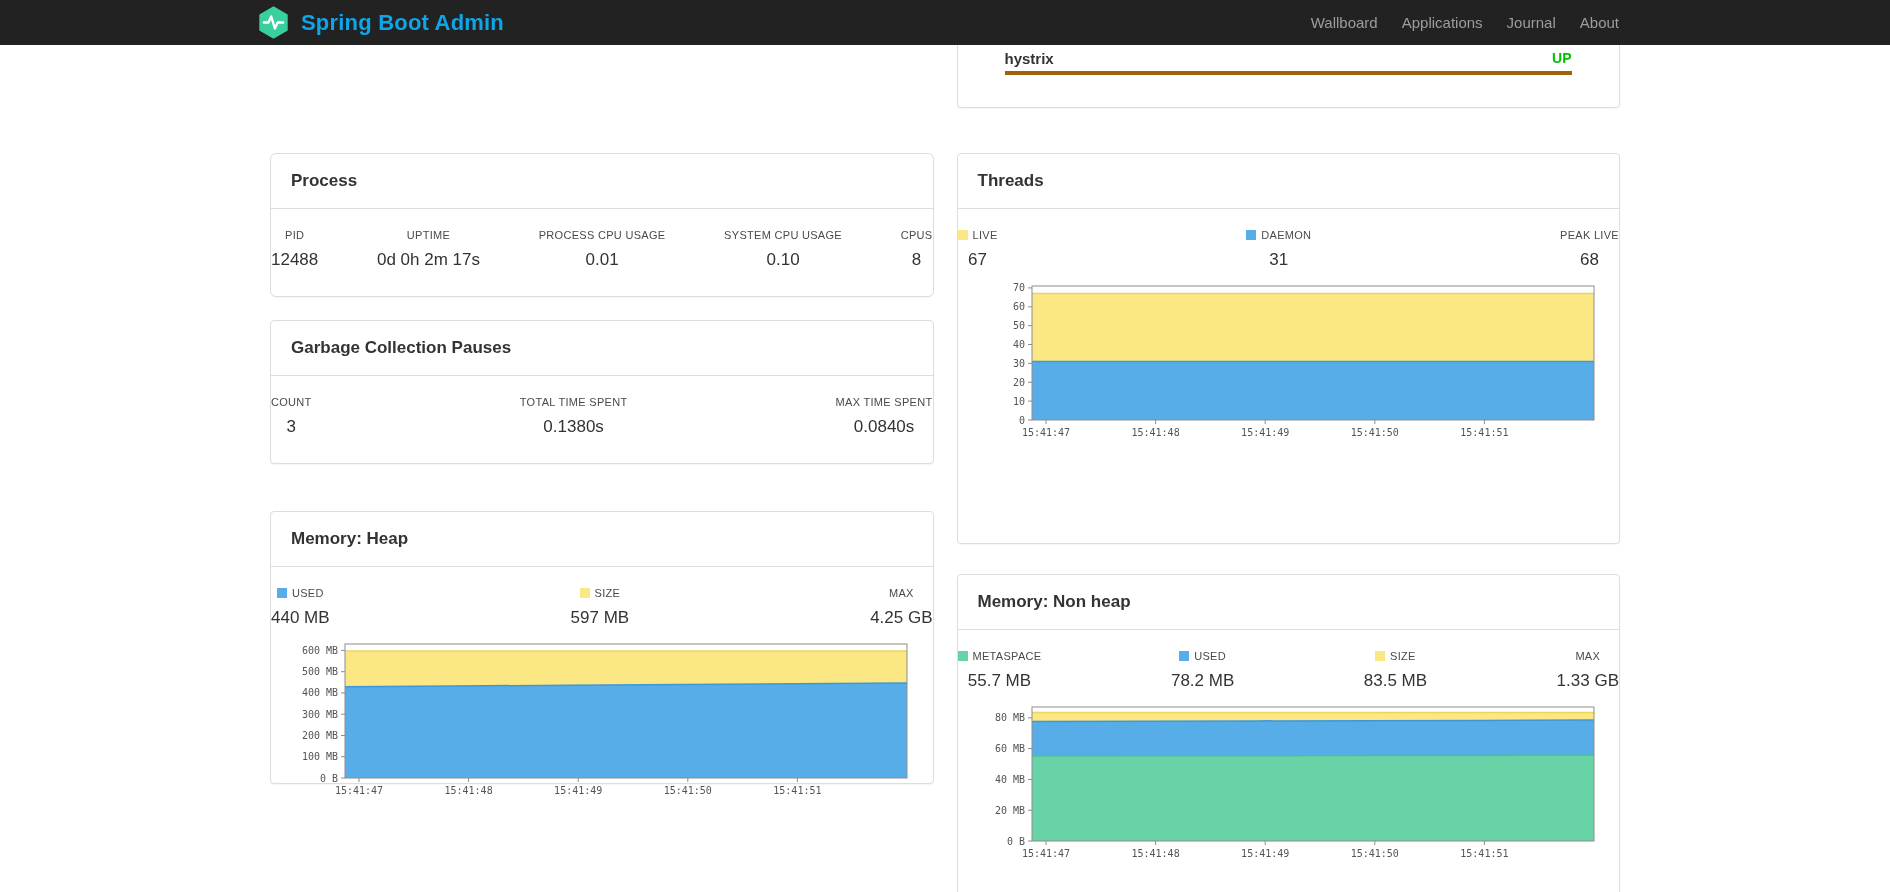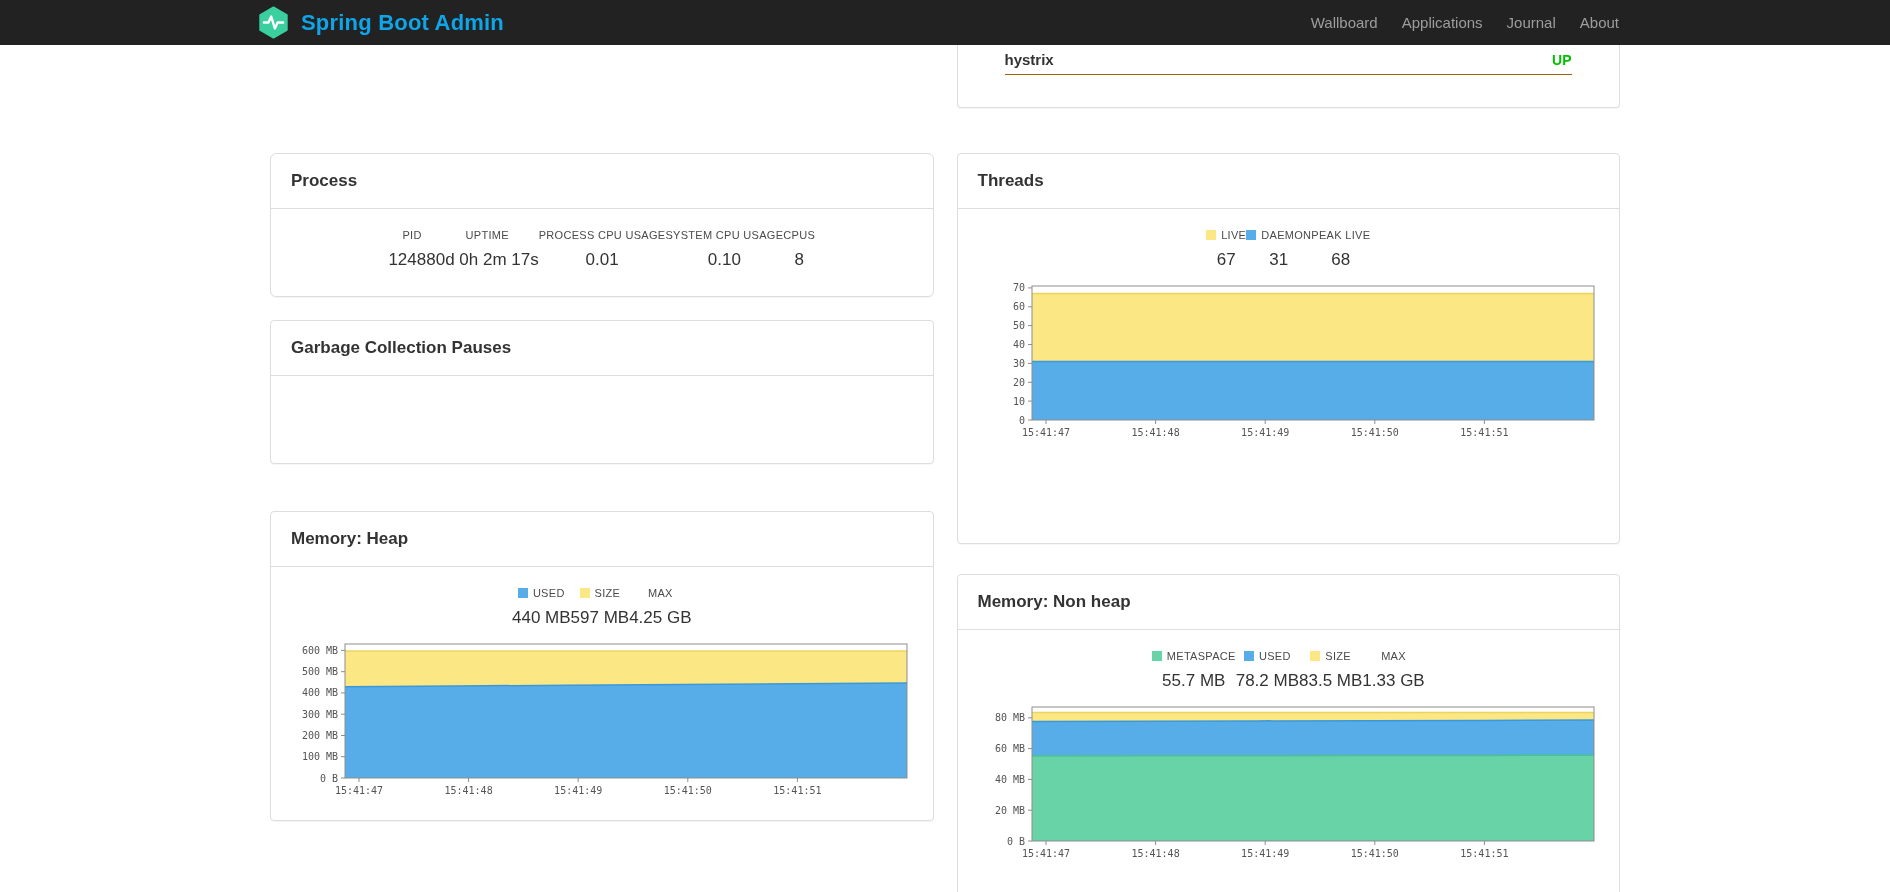--- a/index.html
+++ b/index.html
@@ -30,37 +30,37 @@
   .panel {
     background: #fff; border: 1px solid #ddd; border-radius: 4px;
     box-shadow: 0 1px 1px rgba(0,0,0,.04);
   }
   .panel-heading {
     padding: 15px 20px; font-size: 17px; font-weight: bold; color: #333;
     line-height: 24px; border-bottom: 1px solid #ddd;
   }
   .panel.process  { height: 144px; border-radius: 6px; }
   .panel.gc       { height: 144px; margin-top: 23px; }
-  .panel.heap     { height: 310px; margin-top: 47px; }
+  .panel.heap     { height: 273px; margin-top: 47px; }
   .panel.app      { height: 63px; border-top: none; border-radius: 0 0 4px 4px; }
   .panel.threads  { height: 391px; margin-top: 45px; }
   .panel.nonheap  { height: 378px; margin-top: 30px; }
   
-  .stats { display: flex; justify-content: center; text-align: center; padding-top: 20px; }
+  .stats { display: flex; justify-content: space-between; text-align: center; padding-top: 20px; }
   .stat-label { font-size: 11px; color: #4a4a4a; margin-bottom: 9px; letter-spacing: .3px; white-space: nowrap; }
   .stat-value { font-size: 17px; color: #333; white-space: nowrap; }
   .legend-swatch { display: inline-block; width: 10px; height: 10px; margin-right: 5px; vertical-align: -1px; }
   
   .chart { margin: 10px 0 0 18px; }
   .chart svg { display: block; }
   
   .app-inner { margin: 0 47px; }
   .app-row {
     height: 30px; display: flex; justify-content: space-between; align-items: center;
-    border-bottom: 1px solid #a16207; cursor: pointer; gap: 6px;
+    border-bottom: 4px solid #a16207; cursor: pointer; gap: 6px;
   }
   .app-name { font-size: 15px; font-weight: bold; color: #333; }
   .app-status { font-size: 14px; font-weight: bold; letter-spacing: .3px; }
 </style>
 </head>
 <body>
 
 <nav class="navbar">
   <div class="brand">
     <svg width="33" height="33" viewBox="0 0 36 36">
@@ -102,20 +102,34 @@
         </div>
         <div class="stat">
           <div class="stat-label">CPUS</div>
           <div class="stat-value">8</div>
         </div>
       </div>
     </section>
 
     <section class="panel gc">
       <div class="panel-heading">Garbage Collection Pauses</div>
+      <div class="stats">
+        <div class="stat">
+          <div class="stat-label">COUNT</div>
+          <div class="stat-value">3</div>
+        </div>
+        <div class="stat">
+          <div class="stat-label">TOTAL TIME SPENT</div>
+          <div class="stat-value">0.1380s</div>
+        </div>
+        <div class="stat">
+          <div class="stat-label">MAX TIME SPENT</div>
+          <div class="stat-value">0.0840s</div>
+        </div>
+      </div>
     </section>
 
     <section class="panel heap">
       <div class="panel-heading">Memory: Heap</div>
       <div class="stats">
         <div class="stat">
           <div class="stat-label"><span class="legend-swatch" style="background: rgb(86, 173, 232);"></span><span>USED</span></div>
           <div class="stat-value">440 MB</div>
         </div>
         <div class="stat">

